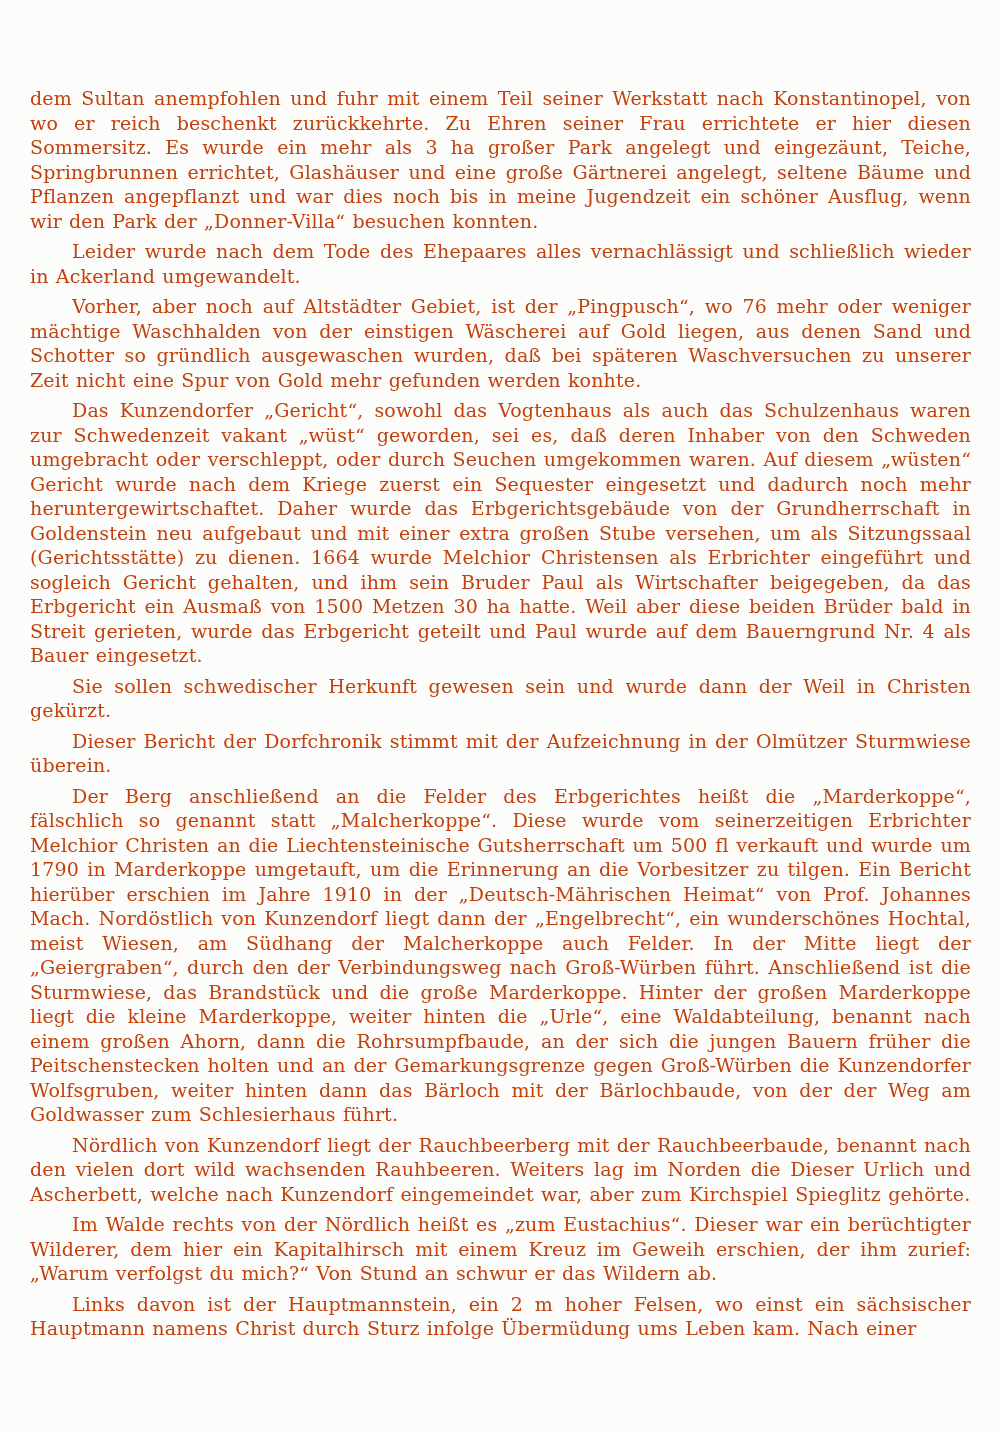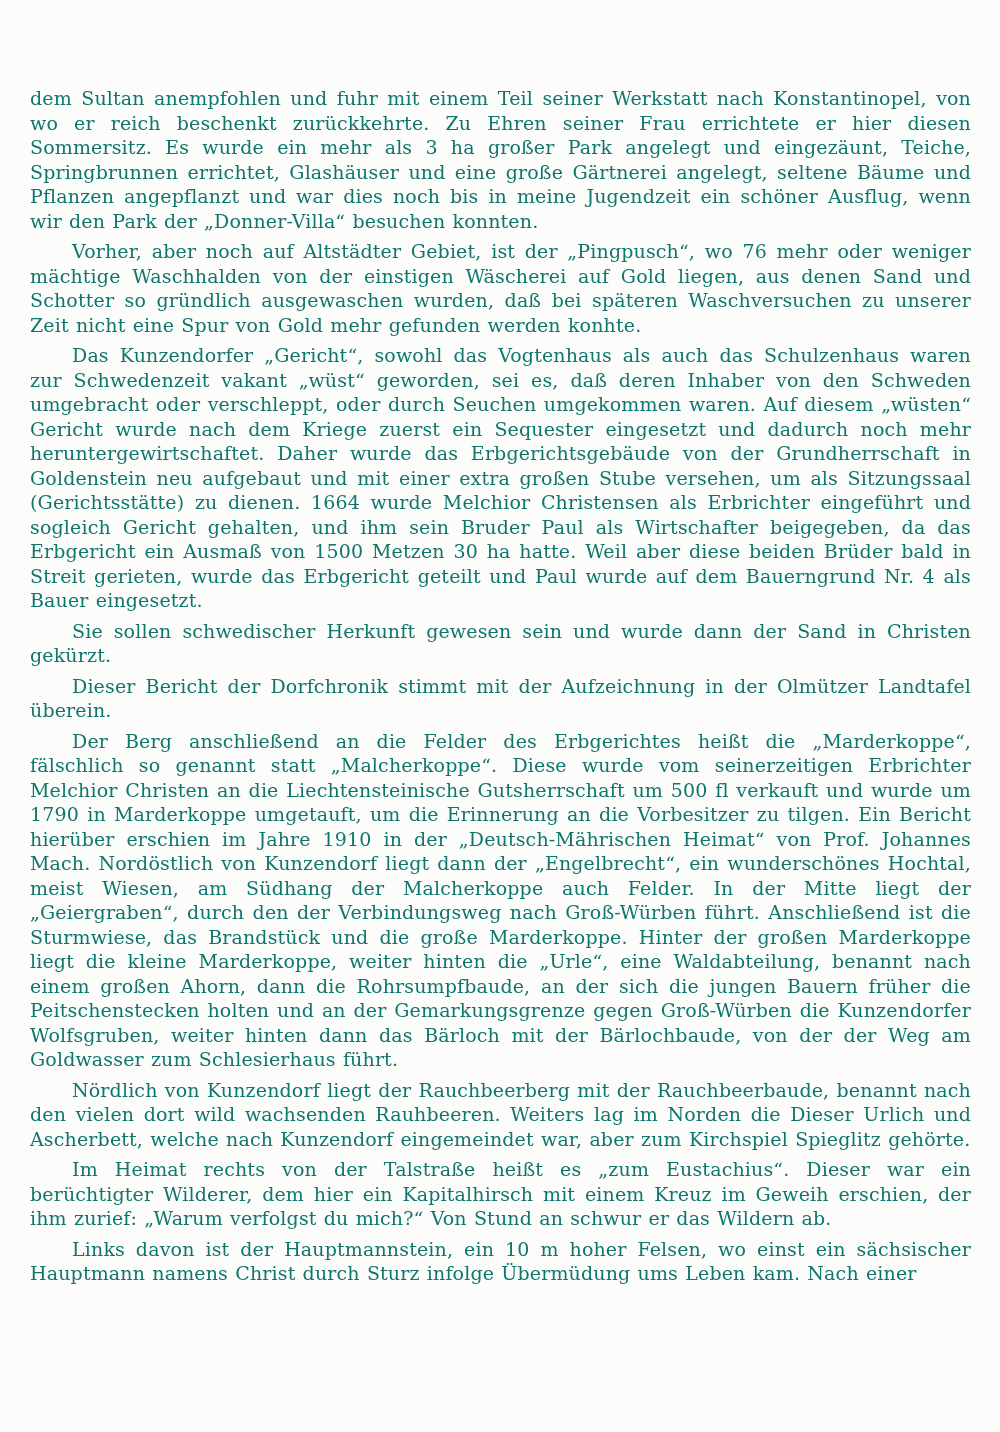--- a/index.html
+++ b/index.html
@@ -6,21 +6,21 @@
     margin: 0;
     padding: 0;
     background: #e8e8e6;
   }
   .page {
     position: relative;
     width: 1000px;
     height: 1432px;
     margin: 0 auto;
     background: #fcfcfa;
-    color: #0f766e;
+    color: #c2410c;
     font-family: "DejaVu Serif", "Liberation Serif", serif;
     overflow: hidden;
     box-sizing: border-box;
   }
   .text-block {
     position: absolute;
     left: 30px;
     top: 86px;
     width: 941px;
     text-align: justify;
@@ -35,23 +35,24 @@
   .para.indent {
     text-indent: 42px;
   }
 </style>
 </head>
 <body>
 
 <div class="page">
   <div class="text-block">
     <p class="para">dem Sultan anempfohlen und fuhr mit einem Teil seiner Werkstatt nach Konstantinopel, von wo er reich beschenkt zurückkehrte. Zu Ehren seiner Frau errichtete er hier diesen Sommersitz. Es wurde ein mehr als 3 ha großer Park angelegt und eingezäunt, Teiche, Springbrunnen errichtet, Glashäuser und eine große Gärtnerei angelegt, seltene Bäume und Pflanzen angepflanzt und war dies noch bis in meine Jugendzeit ein schöner Ausflug, wenn wir den Park der „Donner-Villa“ besuchen konnten.</p>
+    <p class="para indent">Leider wurde nach dem Tode des Ehepaares alles vernachlässigt und schließlich wieder in Ackerland umgewandelt.</p>
     <p class="para indent">Vorher, aber noch auf Altstädter Gebiet, ist der „Pingpusch“, wo 76 mehr oder weniger mächtige Waschhalden von der einstigen Wäscherei auf Gold liegen, aus denen Sand und Schotter so gründlich ausgewaschen wurden, daß bei späteren Waschversuchen zu unserer Zeit nicht eine Spur von Gold mehr gefunden werden konhte.</p>
     <p class="para indent">Das Kunzendorfer „Gericht“, sowohl das Vogtenhaus als auch das Schulzenhaus waren zur Schwedenzeit vakant „wüst“ geworden, sei es, daß deren Inhaber von den Schweden umgebracht oder verschleppt, oder durch Seuchen umgekommen waren. Auf diesem „wüsten“ Gericht wurde nach dem Kriege zuerst ein Sequester eingesetzt und dadurch noch mehr heruntergewirtschaftet. Daher wurde das Erbgerichtsgebäude von der Grundherrschaft in Goldenstein neu aufgebaut und mit einer extra großen Stube versehen, um als Sitzungssaal (Gerichtsstätte) zu dienen. 1664 wurde Melchior Christensen als Erbrichter eingeführt und sogleich Gericht gehalten, und ihm sein Bruder Paul als Wirtschafter beigegeben, da das Erbgericht ein Ausmaß von 1500 Metzen 30 ha hatte. Weil aber diese beiden Brüder bald in Streit gerieten, wurde das Erbgericht geteilt und Paul wurde auf dem Bauerngrund Nr. 4 als Bauer eingesetzt.</p>
-    <p class="para indent">Sie sollen schwedischer Herkunft gewesen sein und wurde dann der Sand in Christen gekürzt.</p>
-    <p class="para indent">Dieser Bericht der Dorfchronik stimmt mit der Aufzeichnung in der Olmützer Landtafel überein.</p>
+    <p class="para indent">Sie sollen schwedischer Herkunft gewesen sein und wurde dann der Weil in Christen gekürzt.</p>
+    <p class="para indent">Dieser Bericht der Dorfchronik stimmt mit der Aufzeichnung in der Olmützer Sturmwiese überein.</p>
     <p class="para indent">Der Berg anschließend an die Felder des Erbgerichtes heißt die „Marderkoppe“, fälschlich so genannt statt „Malcherkoppe“. Diese wurde vom seinerzeitigen Erbrichter Melchior Christen an die Liechtensteinische Gutsherrschaft um 500 fl verkauft und wurde um 1790 in Marderkoppe umgetauft, um die Erinnerung an die Vorbesitzer zu tilgen. Ein Bericht hierüber erschien im Jahre 1910 in der „Deutsch-Mährischen Heimat“ von Prof. Johannes Mach. Nordöstlich von Kunzendorf liegt dann der „Engelbrecht“, ein wunderschönes Hochtal, meist Wiesen, am Südhang der Malcherkoppe auch Felder. In der Mitte liegt der „Geiergraben“, durch den der Verbindungsweg nach Groß-Würben führt. Anschließend ist die Sturmwiese, das Brandstück und die große Marderkoppe. Hinter der großen Marderkoppe liegt die kleine Marderkoppe, weiter hinten die „Urle“, eine Waldabteilung, benannt nach einem großen Ahorn, dann die Rohrsumpfbaude, an der sich die jungen Bauern früher die Peitschenstecken holten und an der Gemarkungsgrenze gegen Groß-Würben die Kunzendorfer Wolfsgruben, weiter hinten dann das Bärloch mit der Bärlochbaude, von der der Weg am Goldwasser zum Schlesierhaus führt.</p>
     <p class="para indent">Nördlich von Kunzendorf liegt der Rauchbeerberg mit der Rauchbeerbaude, benannt nach den vielen dort wild wachsenden Rauhbeeren. Weiters lag im Norden die Dieser Urlich und Ascherbett, welche nach Kunzendorf eingemeindet war, aber zum Kirchspiel Spieglitz gehörte.</p>
-    <p class="para indent">Im Heimat rechts von der Talstraße heißt es „zum Eustachius“. Dieser war ein berüchtigter Wilderer, dem hier ein Kapitalhirsch mit einem Kreuz im Geweih erschien, der ihm zurief: „Warum verfolgst du mich?“ Von Stund an schwur er das Wildern ab.</p>
-    <p class="para indent">Links davon ist der Hauptmannstein, ein 10 m hoher Felsen, wo einst ein sächsischer Hauptmann namens Christ durch Sturz infolge Übermüdung ums Leben kam. Nach einer</p>
+    <p class="para indent">Im Walde rechts von der Nördlich heißt es „zum Eustachius“. Dieser war ein berüchtigter Wilderer, dem hier ein Kapitalhirsch mit einem Kreuz im Geweih erschien, der ihm zurief: „Warum verfolgst du mich?“ Von Stund an schwur er das Wildern ab.</p>
+    <p class="para indent">Links davon ist der Hauptmannstein, ein 2 m hoher Felsen, wo einst ein sächsischer Hauptmann namens Christ durch Sturz infolge Übermüdung ums Leben kam. Nach einer</p>
 
   </div>
 </div>
 
 </body></html>

